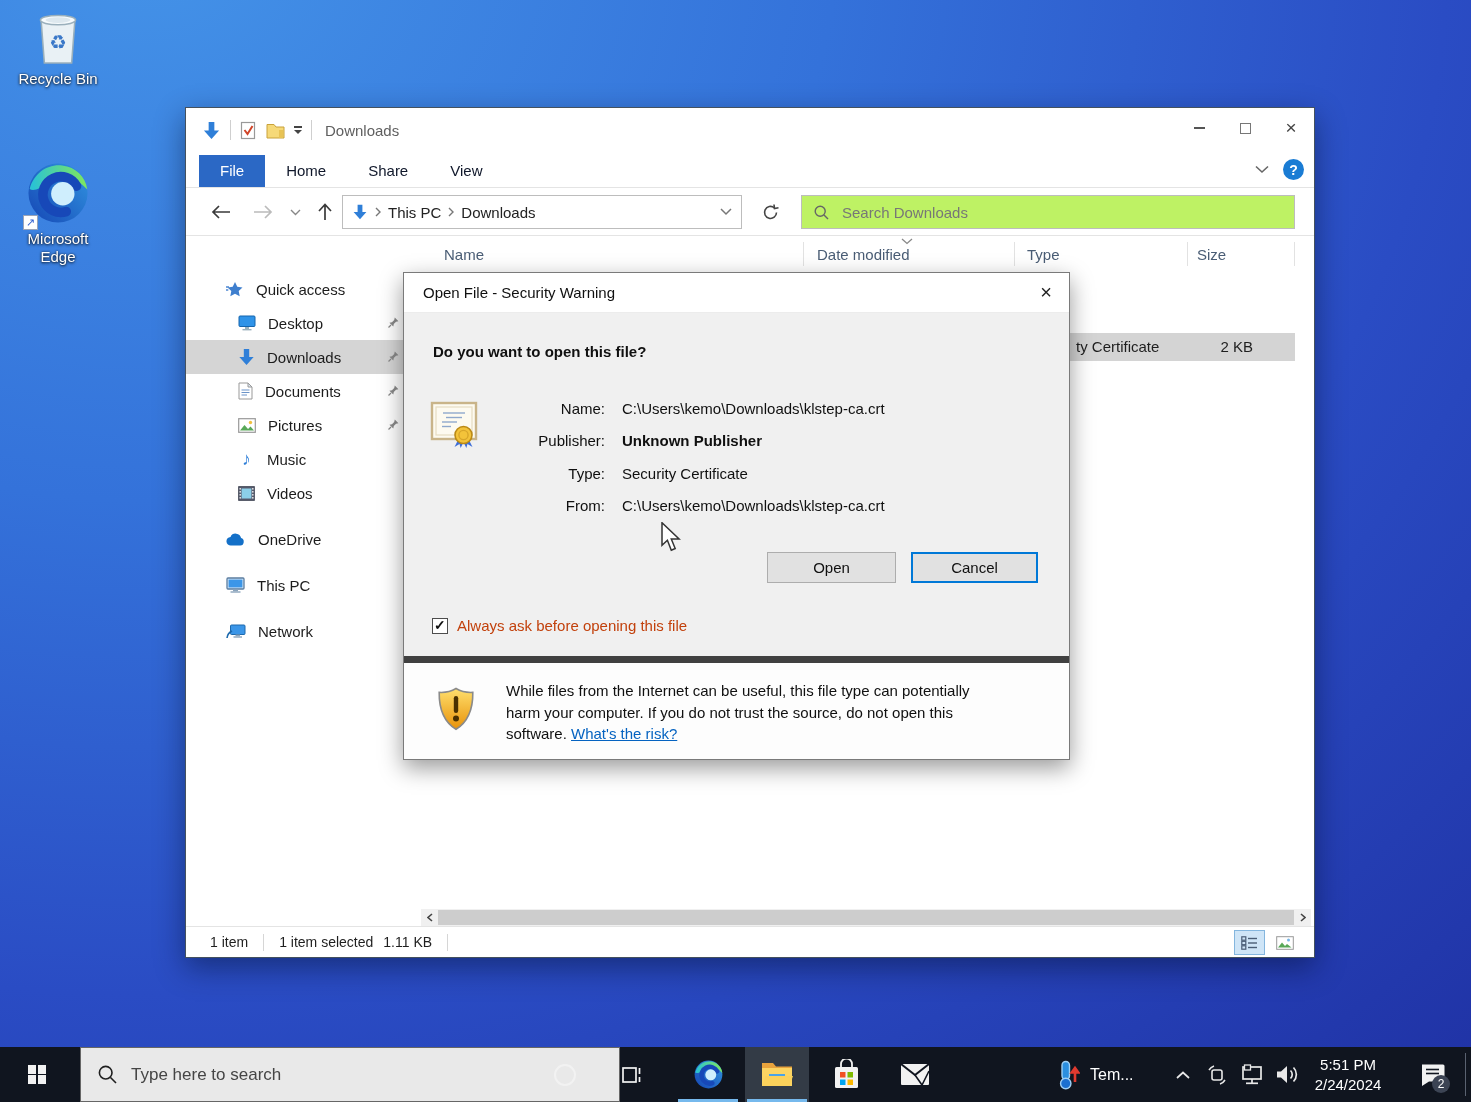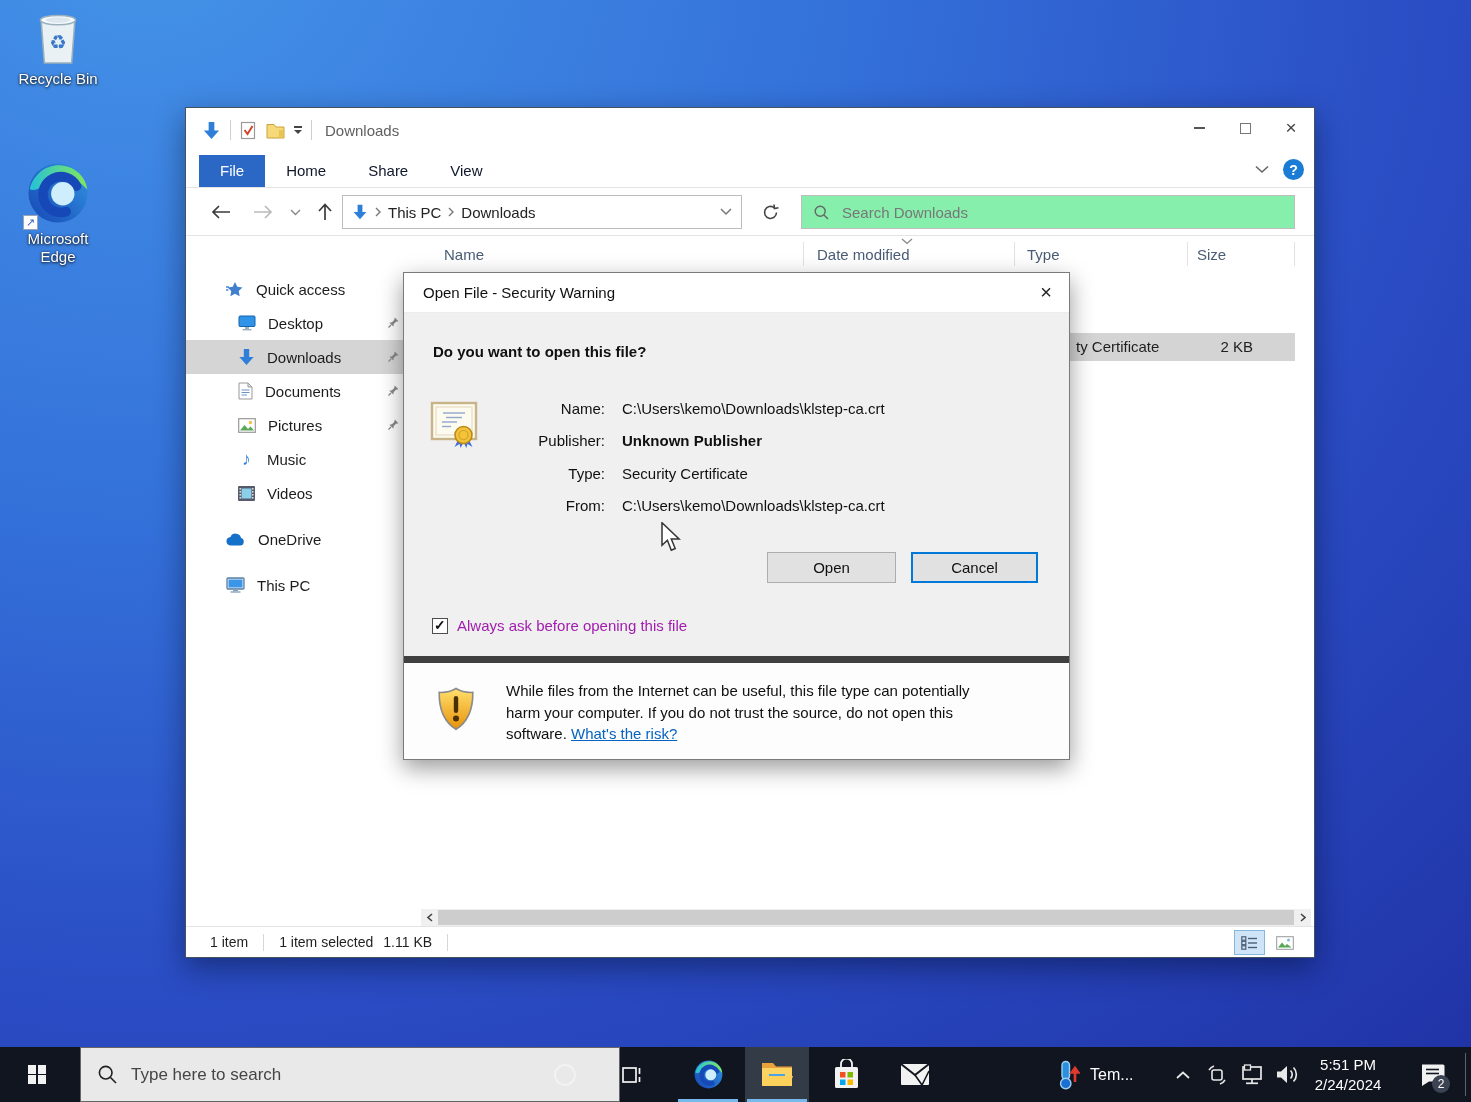--- a/index.html
+++ b/index.html
@@ -32,21 +32,21 @@
   .rtab { font-size:15px; padding:7px 21px 8px; color:#0f172a; }
   .rtab.file { background:#2b68c5; color:#fff; }
   .ribbon-right { position:absolute; right:10px; top:7px; display:flex; align-items:center; gap:14px; }
   .help-circle { width:21px; height:21px; border-radius:50%; background:#1a7cd4; color:#fff; font-size:14px; font-weight:bold; display:grid; place-items:center; }
 
   .addr-row { position:relative; height:48px; background:#fff; border-bottom:1px solid #e4e4e4; }
   .navbtn { position:absolute; top:8px; height:32px; display:grid; place-items:center; }
   .addr-box { position:absolute; left:156px; top:7px; width:400px; height:34px; border:1px solid #bdbdbd; display:flex; align-items:center; padding:0 9px; gap:7px; font-size:15px; color:#222; background:#fff; }
   .addr-spacer { flex:1; }
   .refresh-btn { position:absolute; left:566px; top:7px; width:36px; height:34px; display:grid; place-items:center; }
-  .search-box { position:absolute; left:615px; top:7px; width:494px; height:34px; border:1px solid #bdbdbd; display:flex; align-items:center; padding:0 12px; gap:13px; background:#86efac; }
+  .search-box { position:absolute; left:615px; top:7px; width:494px; height:34px; border:1px solid #bdbdbd; display:flex; align-items:center; padding:0 12px; gap:13px; background:#bef264; }
   .search-ph { font-size:15px; color:#777; }
 
   .content { position:absolute; top:128px; left:0; right:0; bottom:48px; display:flex; }
   .sidebar { width:235px; padding-top:36px; }
   .srow { position:relative; height:34px; display:flex; align-items:center; font-size:15px; color:#1c1c1c; }
   .srow .sic { margin-right:12px; flex:none; }
   .srow.lvl0 { padding-left:40px; }
   .srow.lvl1 { padding-left:52px; }
   .srow.sel { background:#d5d5d5; }
   .srow .pin { position:absolute; left:202px; top:11px; }
@@ -79,21 +79,21 @@
   .dlg-close { position:absolute; right:0; top:0; width:46px; height:39px; display:grid; place-items:center; font-size:20px; color:#222; }
   .dlg-question { position:absolute; left:29px; top:70px; font-size:15px; font-weight:bold; color:#101010; }
   .cert-icon { position:absolute; left:26px; top:126px; }
   .dlg-fields { position:absolute; left:0; top:119px; width:660px; }
   .frow { display:flex; height:32.5px; align-items:center; font-size:15px; color:#101010; }
   .flabel { width:218px; text-align:right; padding-right:17px; flex:none; }
   .fval.bold { font-weight:bold; }
   .btn { position:absolute; top:279px; height:31px; background:#e1e1e1; border:1px solid #adadad; font-size:15px; color:#101010; display:grid; place-items:center; font-family:inherit; }
   .btn-open { left:363px; width:129px; }
   .btn-cancel { left:507px; width:127px; border:2px solid #0078d7; }
-  .dlg-check { position:absolute; left:28px; top:344px; display:flex; align-items:center; gap:9px; font-size:15px; color:#a21caf; }
+  .dlg-check { position:absolute; left:28px; top:344px; display:flex; align-items:center; gap:9px; font-size:15px; color:#c2410c; }
   .cbox { width:16px; height:16px; background:#fff; border:1px solid #4d4d4d; position:relative; }
   .cbox::after { content:"✓"; position:absolute; left:1px; top:-2px; font-size:14px; font-weight:bold; color:#111; }
   .dlg-footer { position:absolute; left:0; right:0; top:383px; bottom:0; background:#fdfdfd; border-top:7px solid #404040; }
   .shield { position:absolute; left:33px; top:24px; }
   .warn-text { position:absolute; left:102px; top:17px; font-size:15px; line-height:21.5px; color:#101010; }
   .risk-link { color:#0563c1; text-decoration:underline; }
 
   
   .cursor { position:absolute; left:660px; top:522px; }
 
@@ -371,20 +371,29 @@
           <svg class="sic" width="19" height="16" viewBox="0 0 19 16">
             <rect x="1" y="1" width="17" height="11" rx="1" fill="#cfe2f4" stroke="#5b7da0" stroke-width="1.3"></rect>
             <rect x="2.6" y="2.6" width="13.8" height="7.8" fill="#3b96e8"></rect>
             <rect x="7" y="12.5" width="5" height="1.8" fill="#8aa4bc"></rect>
               <rect x="4.5" y="14.3" width="10" height="1.4" fill="#8aa4bc"></rect>
           </svg>
           <span>This PC</span>
         </div>
 
         <div class="sgap"></div>
+        <div class="srow lvl0">
+          <svg class="sic" width="20" height="15" viewBox="0 0 20 15">
+            <rect x="4.5" y="1" width="14.5" height="9.5" rx="1" fill="#3b96e8" stroke="#1c69ad"></rect>
+            <path d="M1,14 a9,9 0 0 1 5,-7" fill="none" stroke="#1c69ad" stroke-width="1.6"></path>
+            <rect x="9.5" y="10.5" width="4.5" height="1.8" fill="#8aa4bc"></rect>
+              <rect x="7.5" y="12.3" width="8.5" height="1.4" fill="#8aa4bc"></rect>
+          </svg>
+          <span>Network</span>
+        </div>
       </div>
 
       <div class="filelist">
         <span class="hdr" style="left:23px;">Name</span>
         <span class="hdr" style="left:396px;">Date modified</span>
         <svg class="sort-chev" style="left:480px;" width="12" height="7" viewBox="0 0 12 7">
             <path d="M1,1 l5,4.5 5,-4.5" stroke="#888" stroke-width="1.3" fill="none"></path>
           </svg>
         <span class="hdr" style="left:606px;">Type</span>
         <span class="hdr" style="left:776px;">Size</span>

